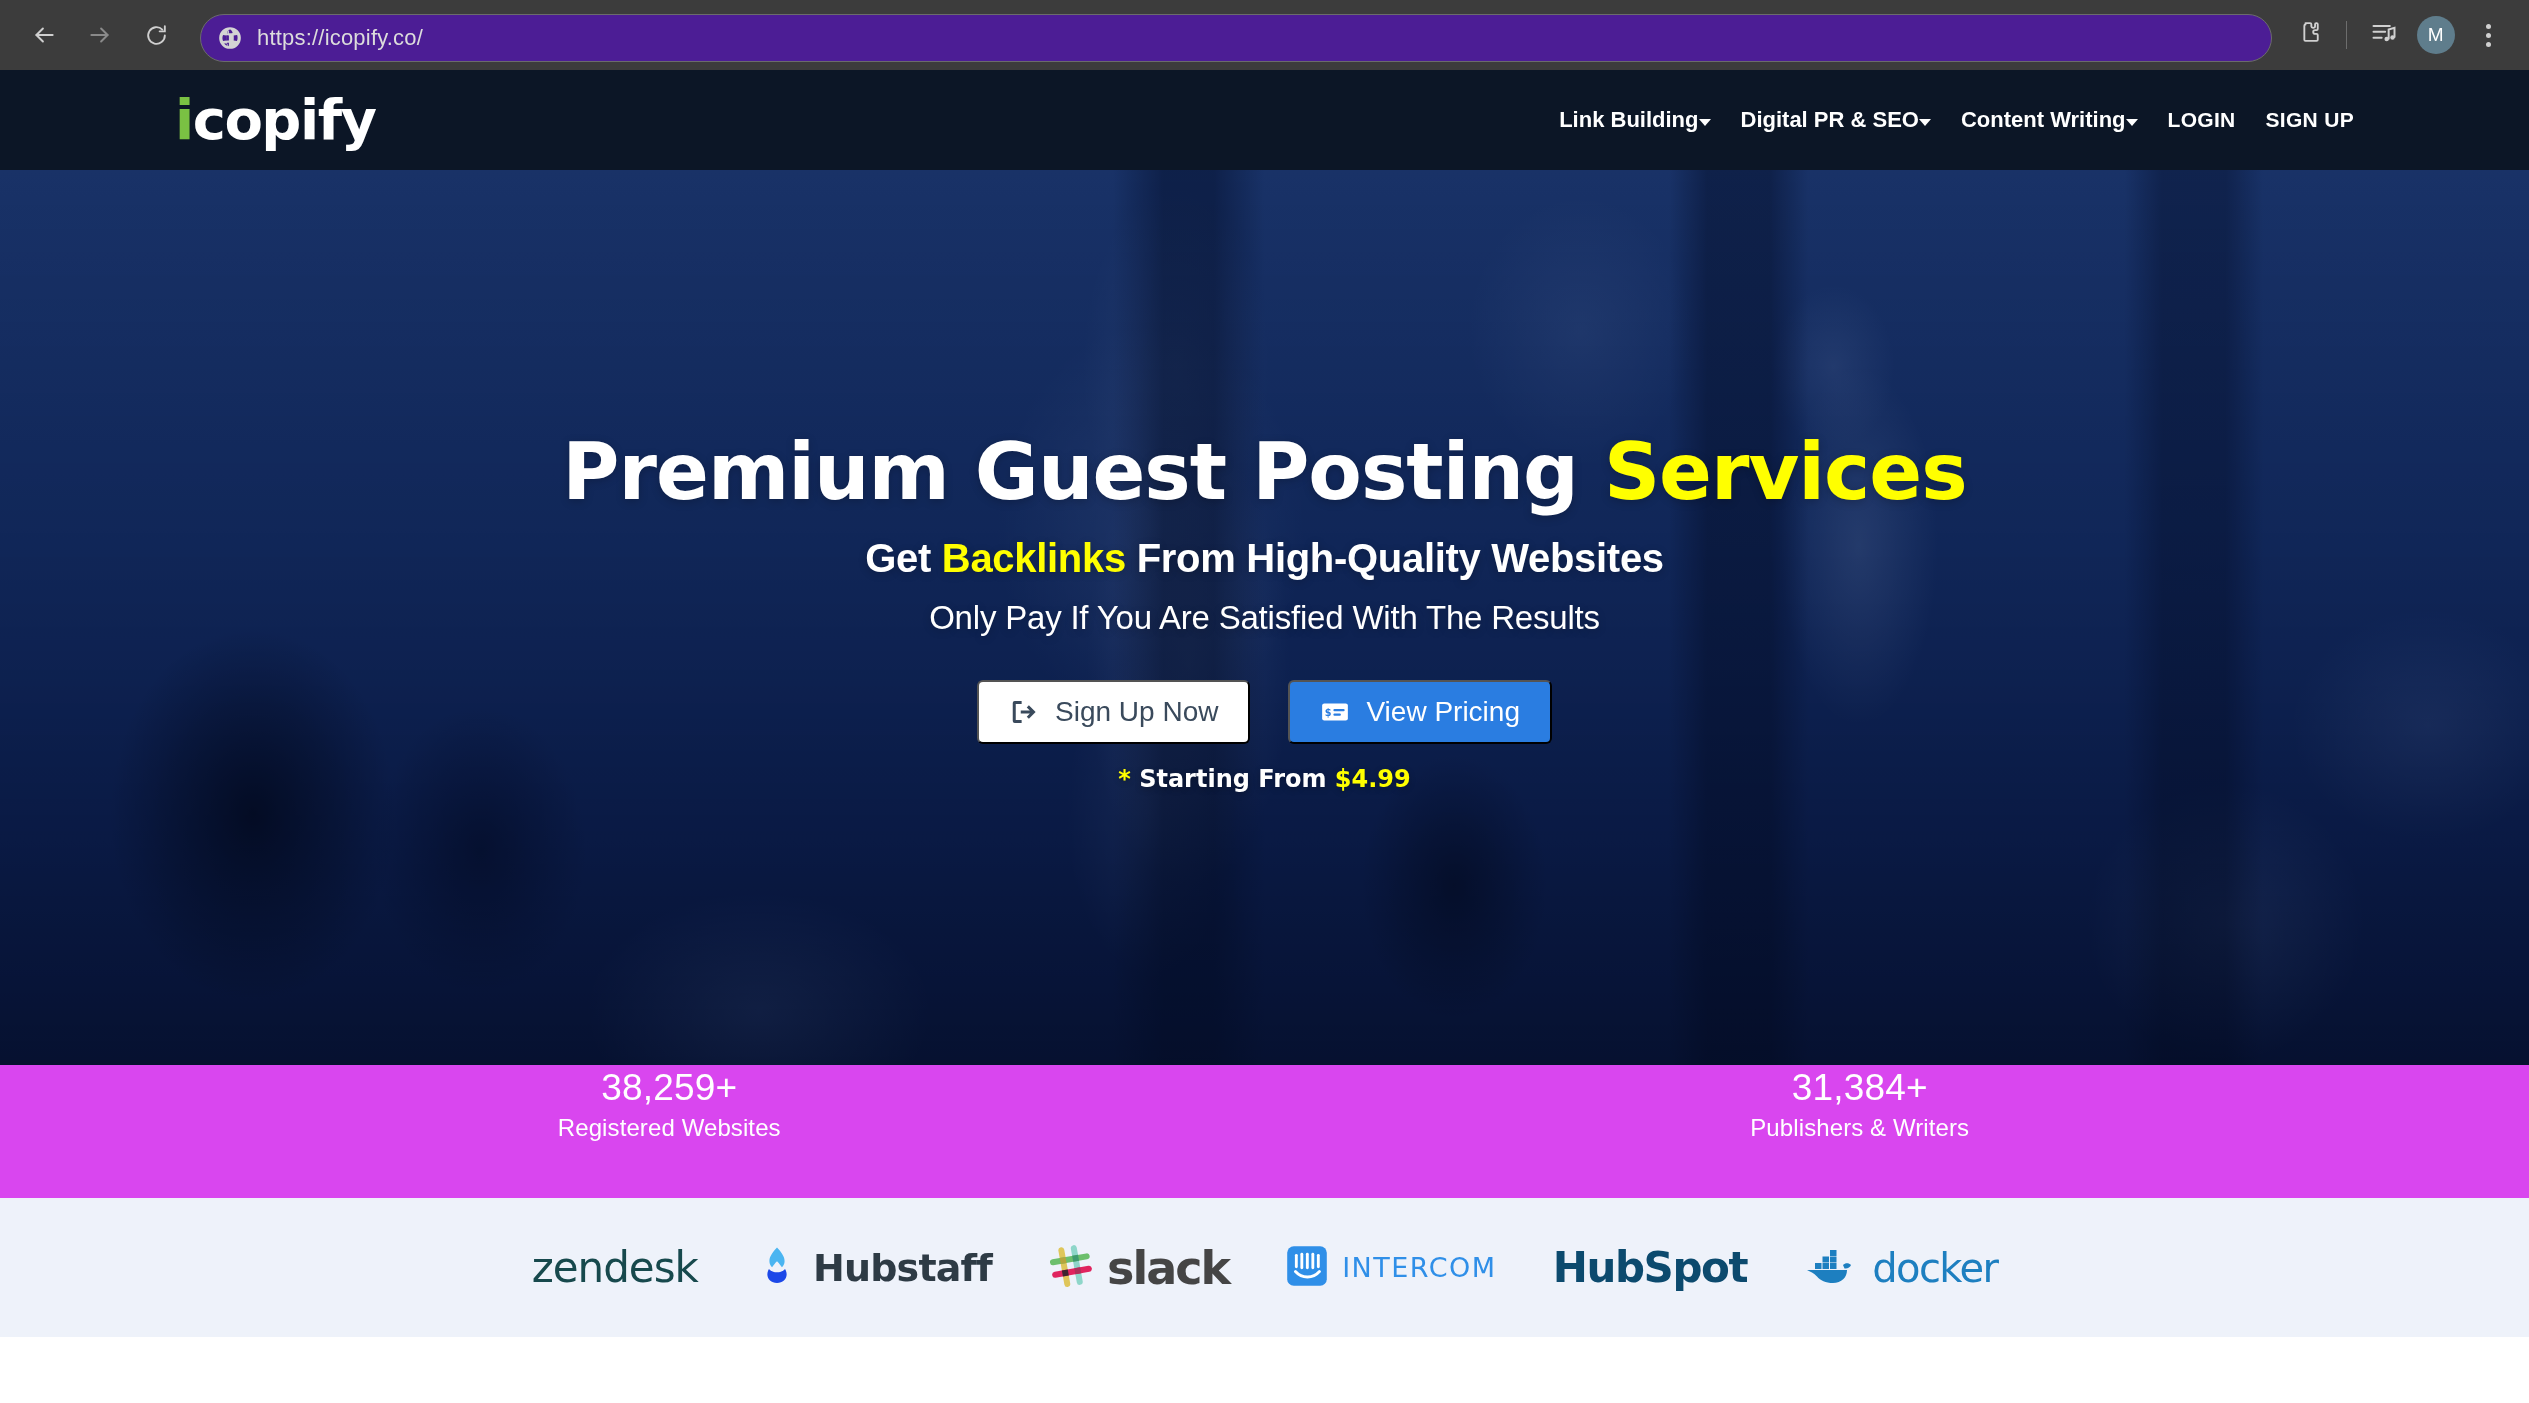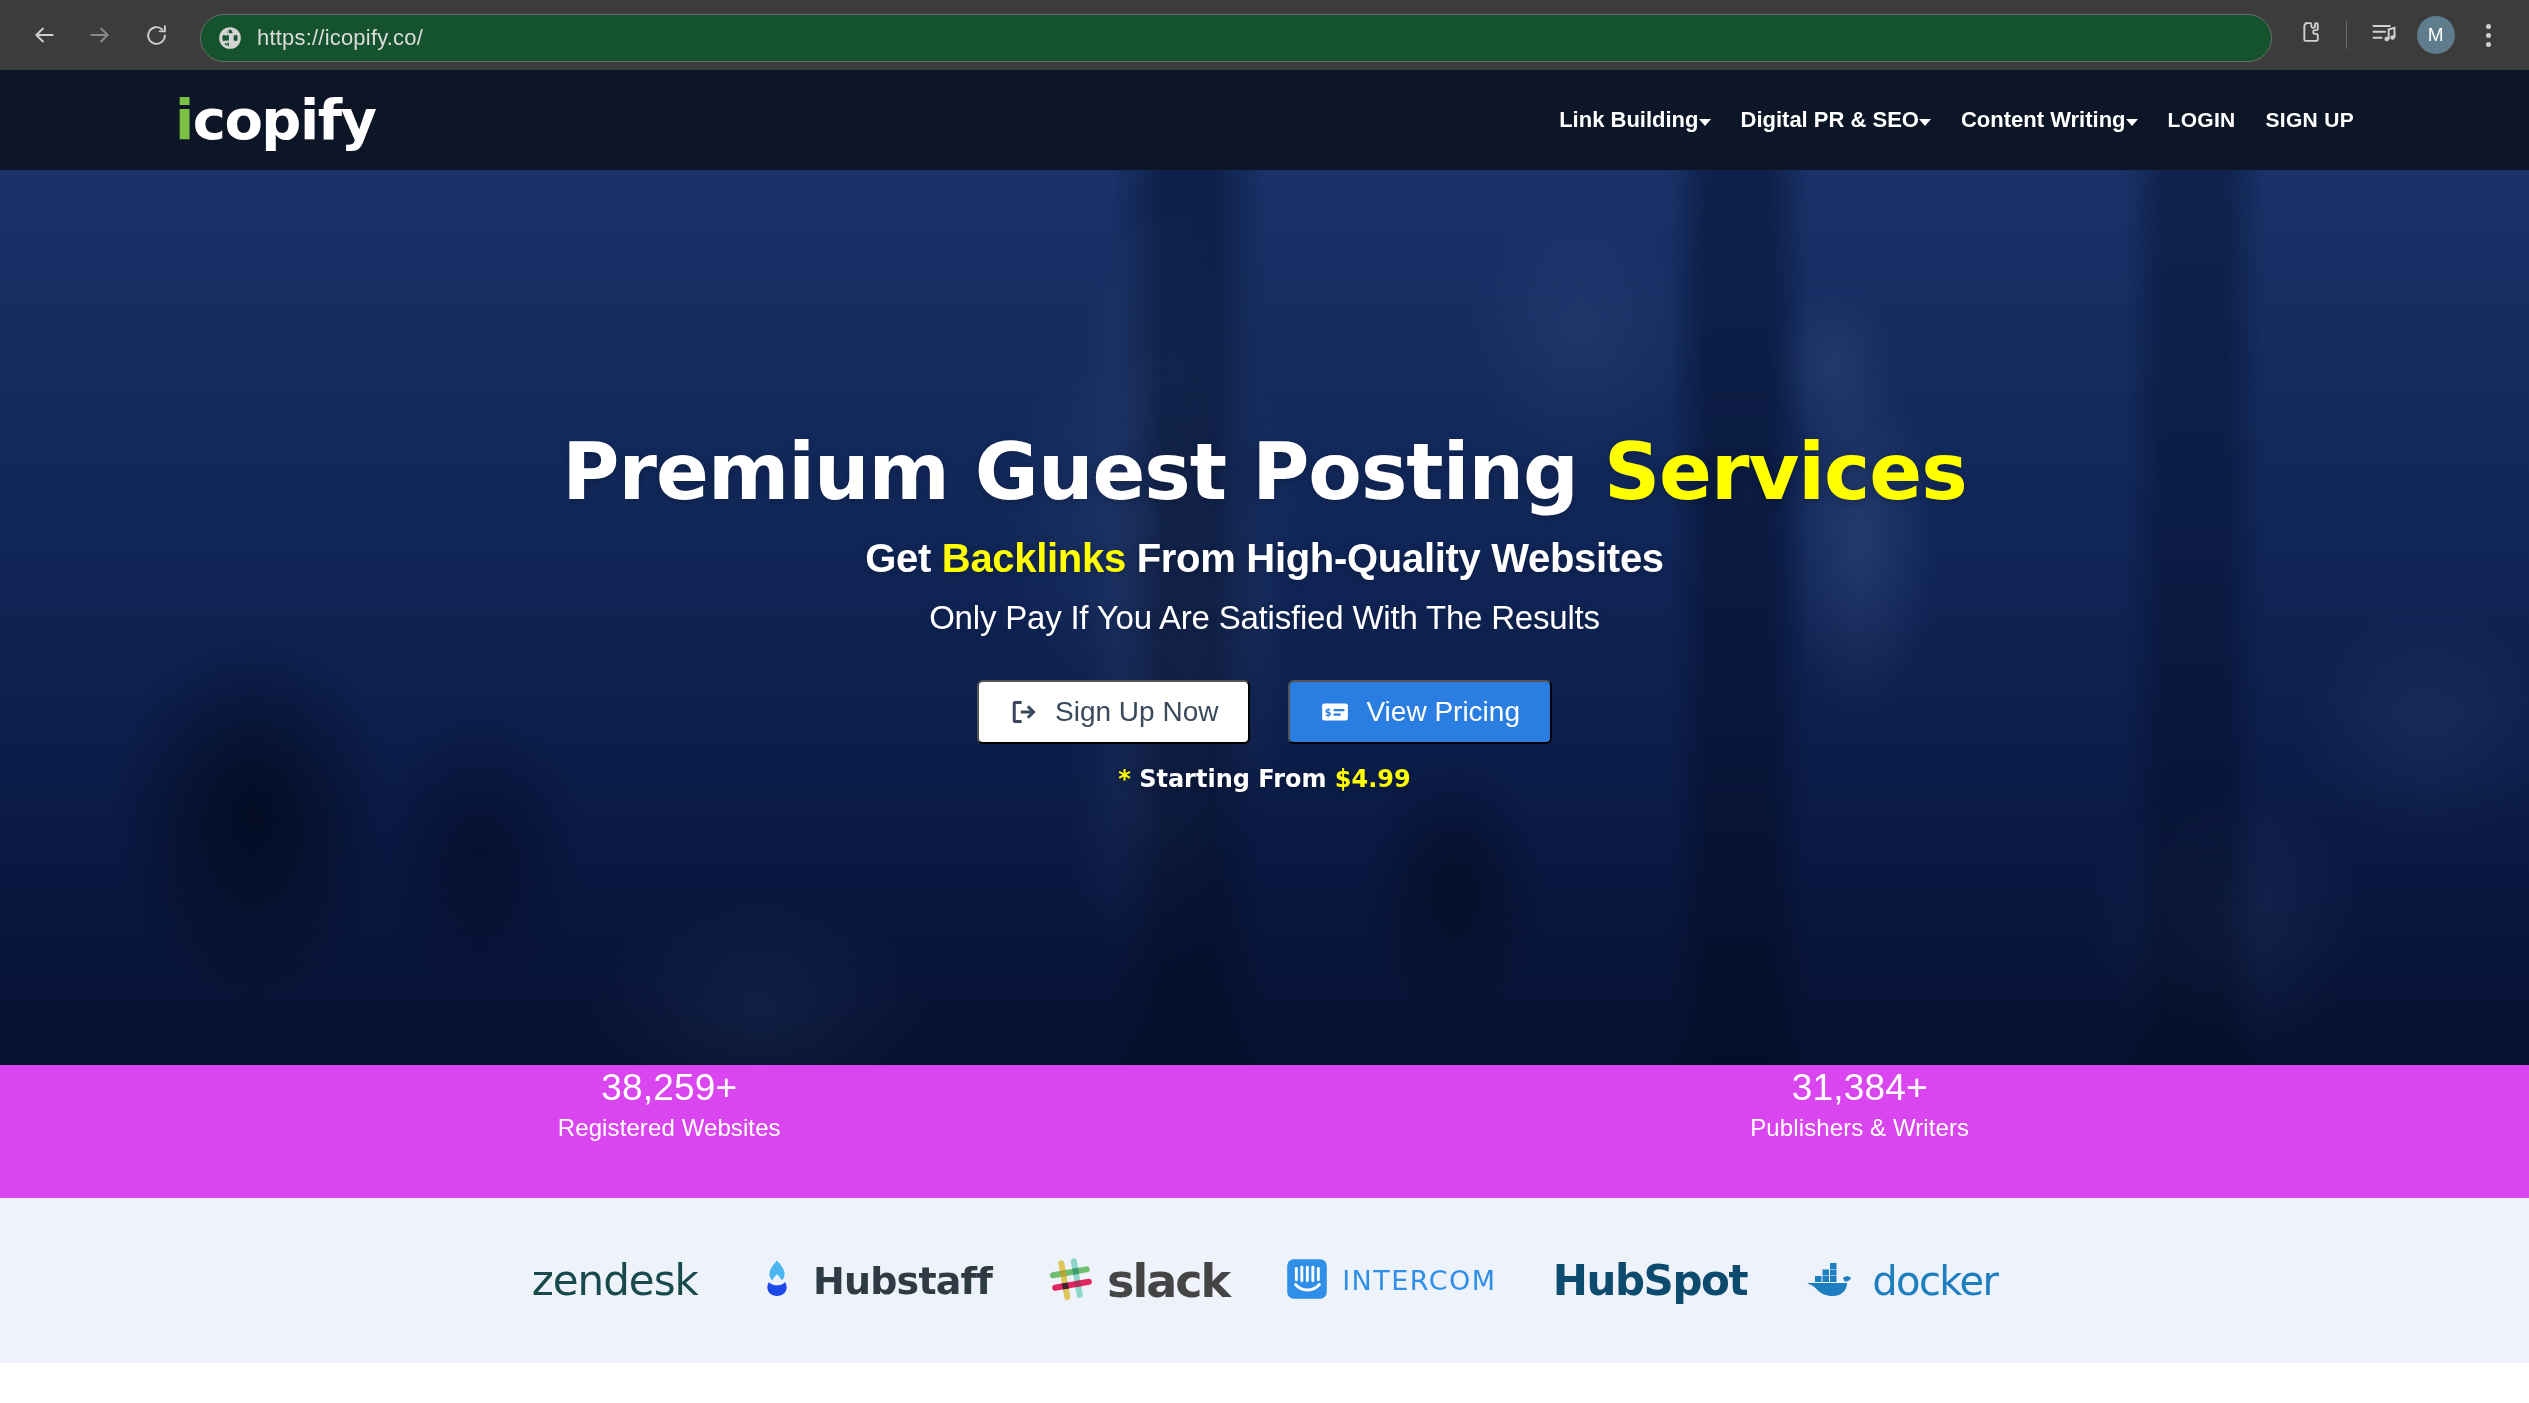--- a/index.html
+++ b/index.html
@@ -24,21 +24,21 @@
     border-radius: 50%;
     color: #cfcfcf;
     flex: 0 0 auto;
   }
   .nav-btn svg { display:block; }
   .nav-btn.disabled { color: #8a8a8a; }
   .omnibox {
     flex: 1 1 auto;
     height: 48px;
     margin-left: 14px;
-    background: #14532d;
+    background: #4c1d95;
     border: 1px solid #6b6b6b;
     border-radius: 24px;
     display: flex; align-items: center;
     padding: 0 16px;
     gap: 14px;
     max-width: 2130px;
     margin-top: 6px;
   }
   .omni-globe { width: 26px; height: 26px; flex: 0 0 auto; color: #d4d4d4; }
   .omni-url {
@@ -227,21 +227,21 @@
   .stat-label {
     font-size: 24px;
     color: #ffffff;
     font-weight: 400;
     letter-spacing: .1px;
     margin-top: 3px;
   }
 
   
   .logos {
-    height: 165px; width: 100%;
+    height: 139px; width: 100%;
     background: #eef2fa;
     display: flex; align-items: center; justify-content: center;
     gap: 56px;
     padding: 0 430px;
   }
   .brand { display: flex; align-items: center; gap: 13px; flex: 0 0 auto; }
   .brand-name {
     font-family: "DejaVu Sans", sans-serif;
     font-weight: 700;
     white-space: nowrap;

